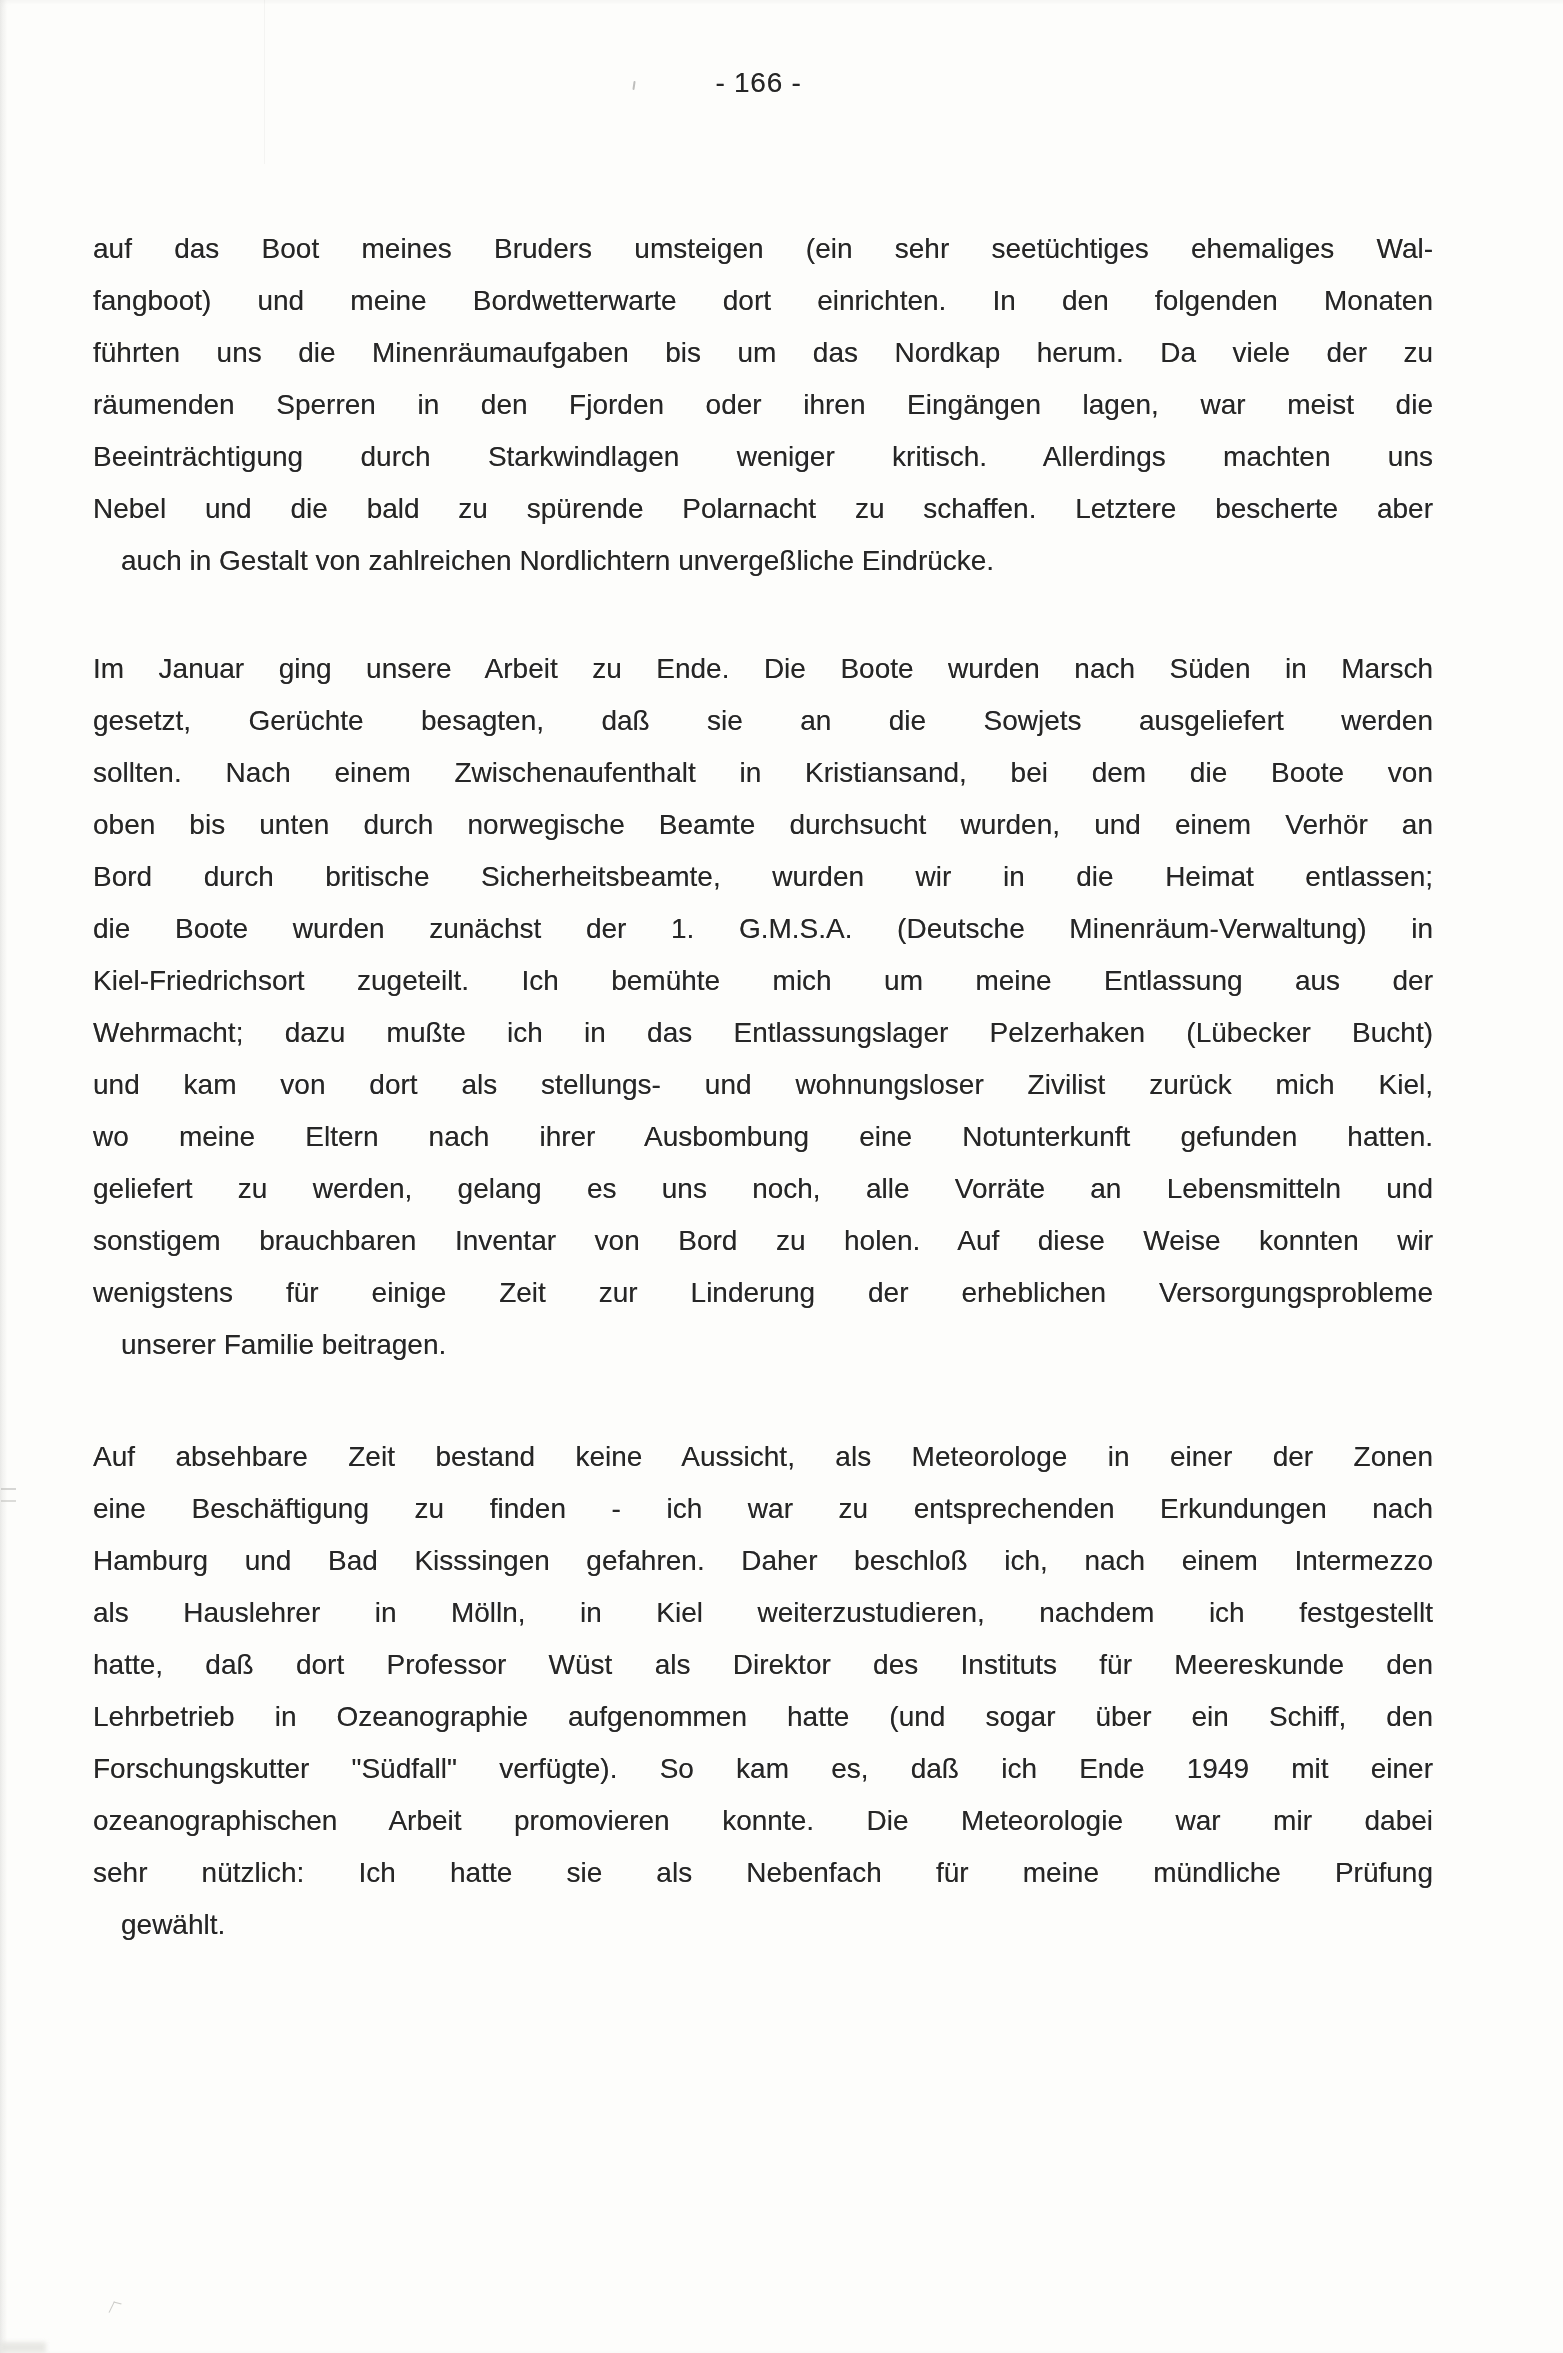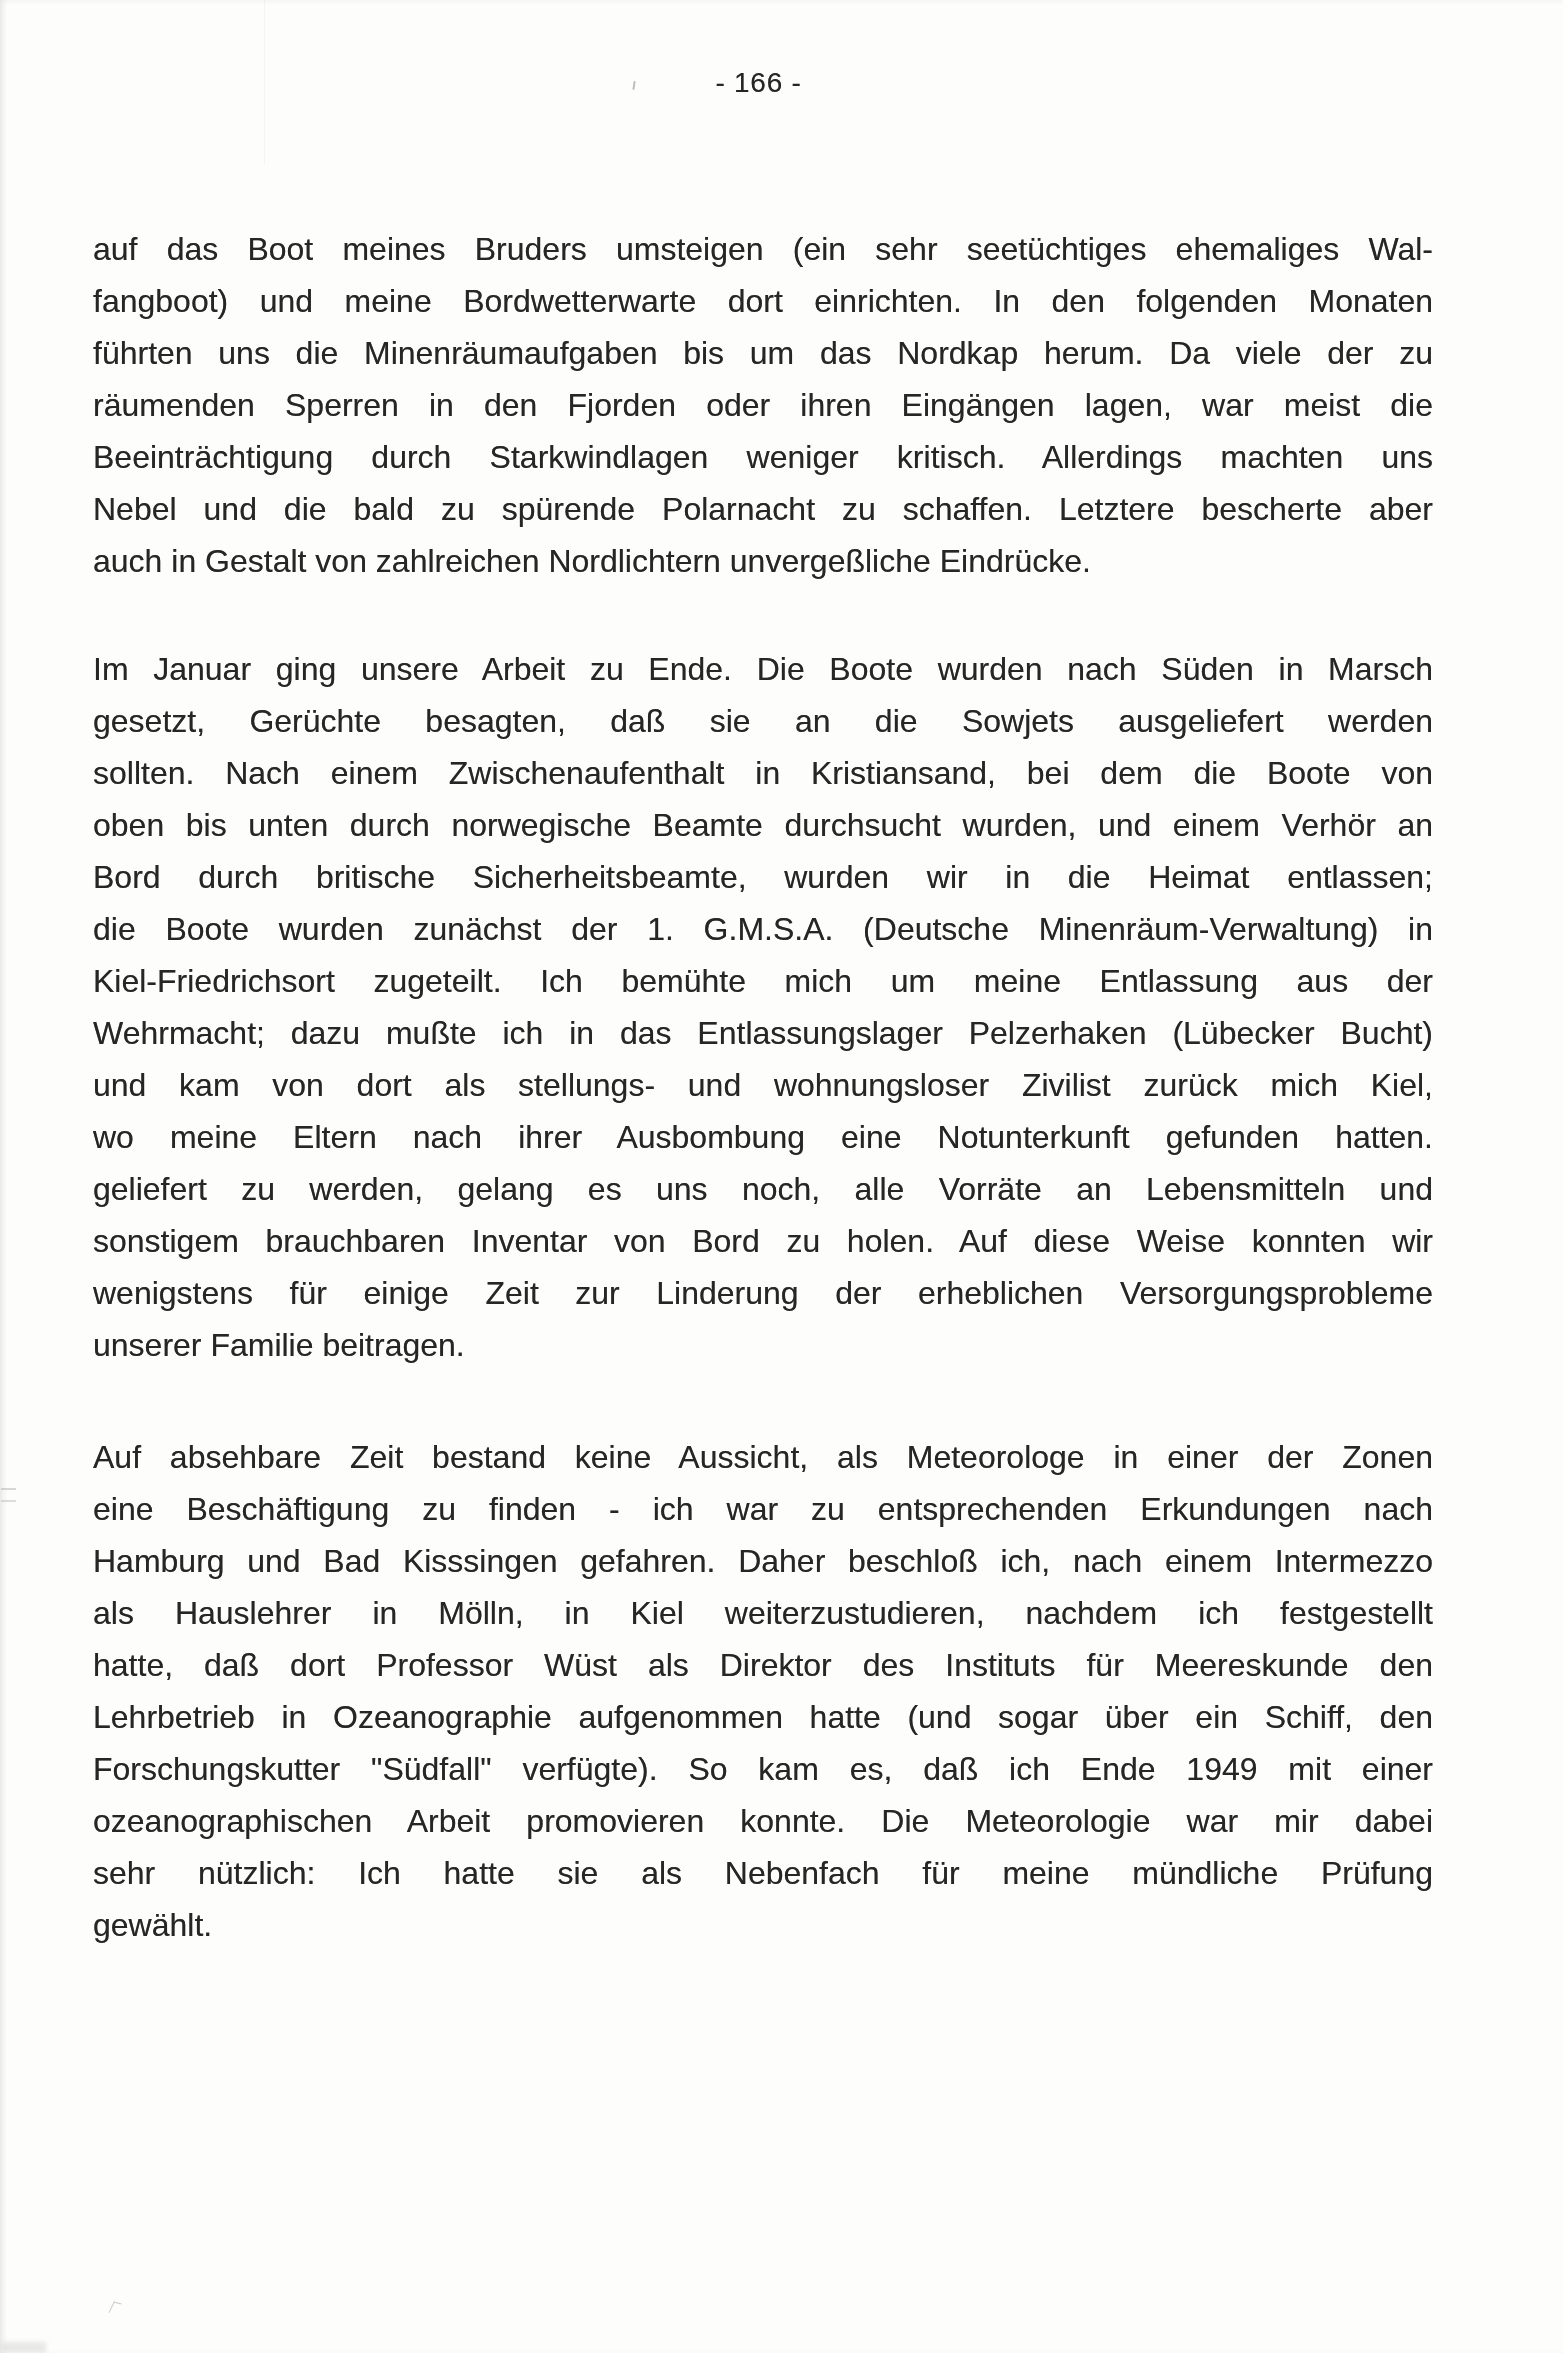--- a/index.html
+++ b/index.html
@@ -41,30 +41,31 @@
   .paragraph {
     margin: 0 0 56px 0;
   }
   .paragraph:nth-child(2) {
     margin-bottom: 60px;
   }
   .paragraph:last-child {
     margin-bottom: 0;
   }
   .line {
-    font-size: 32px;
+    font-size: 28px;
     line-height: 52px;
     text-align: justify;
     text-align-last: justify;
     text-shadow: 0 0 0.4px rgba(20,20,20,0.5);
     white-space: normal;
   }
   .line.last {
     text-align: right;
     text-align-last: left;
+    margin-left: 28px;
   }
   
   .speck-top {
     position: absolute;
     left: 633px;
     top: 81px;
     width: 2.1px;
     height: 9.3px;
     background: #8a8a88;
     opacity: 0.55;

